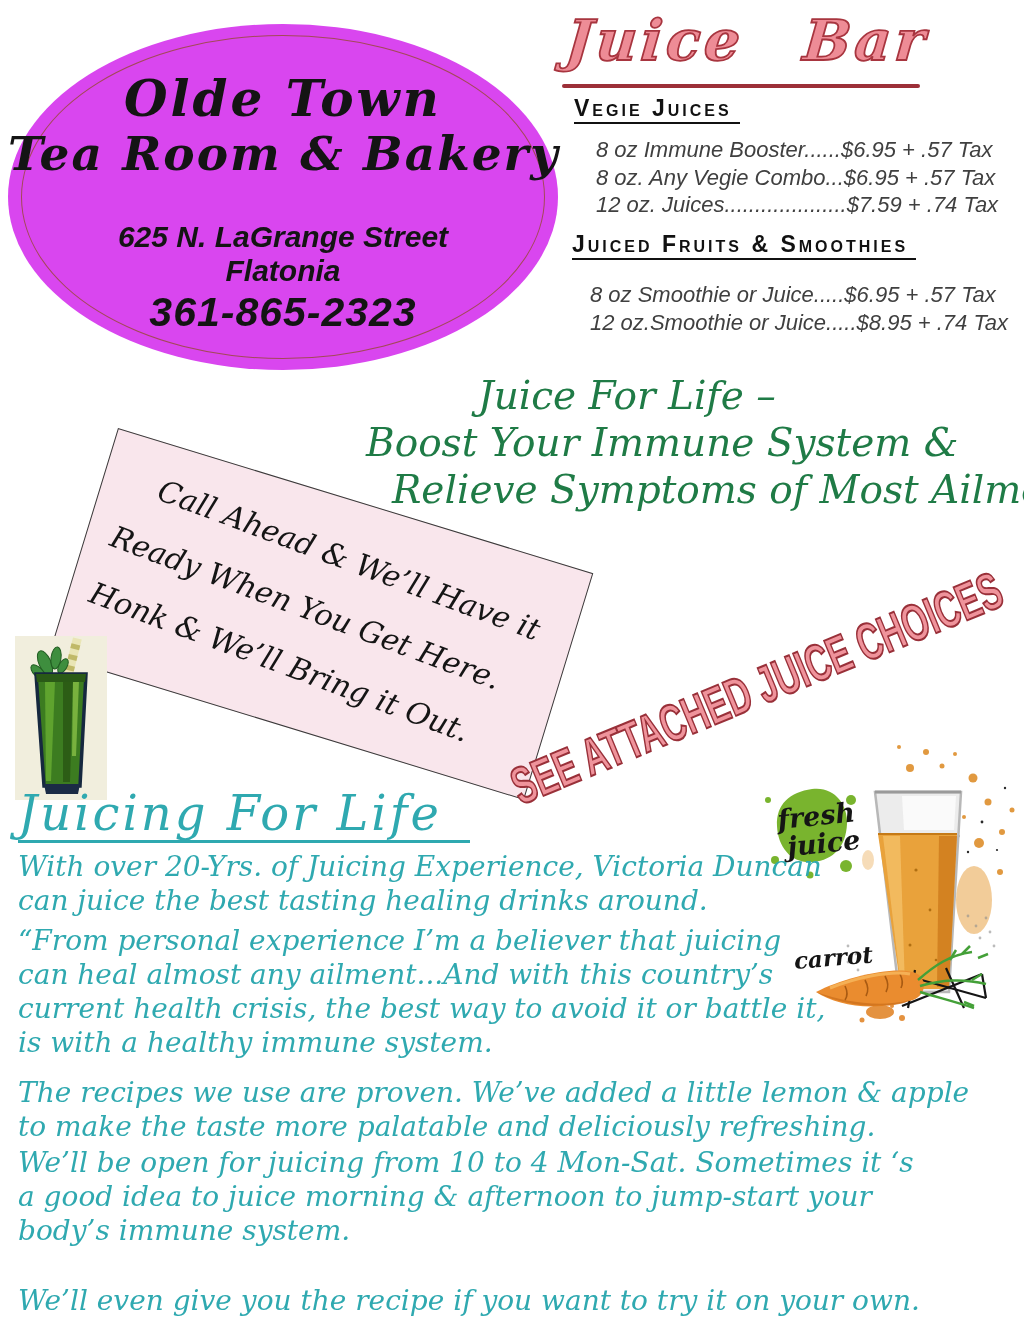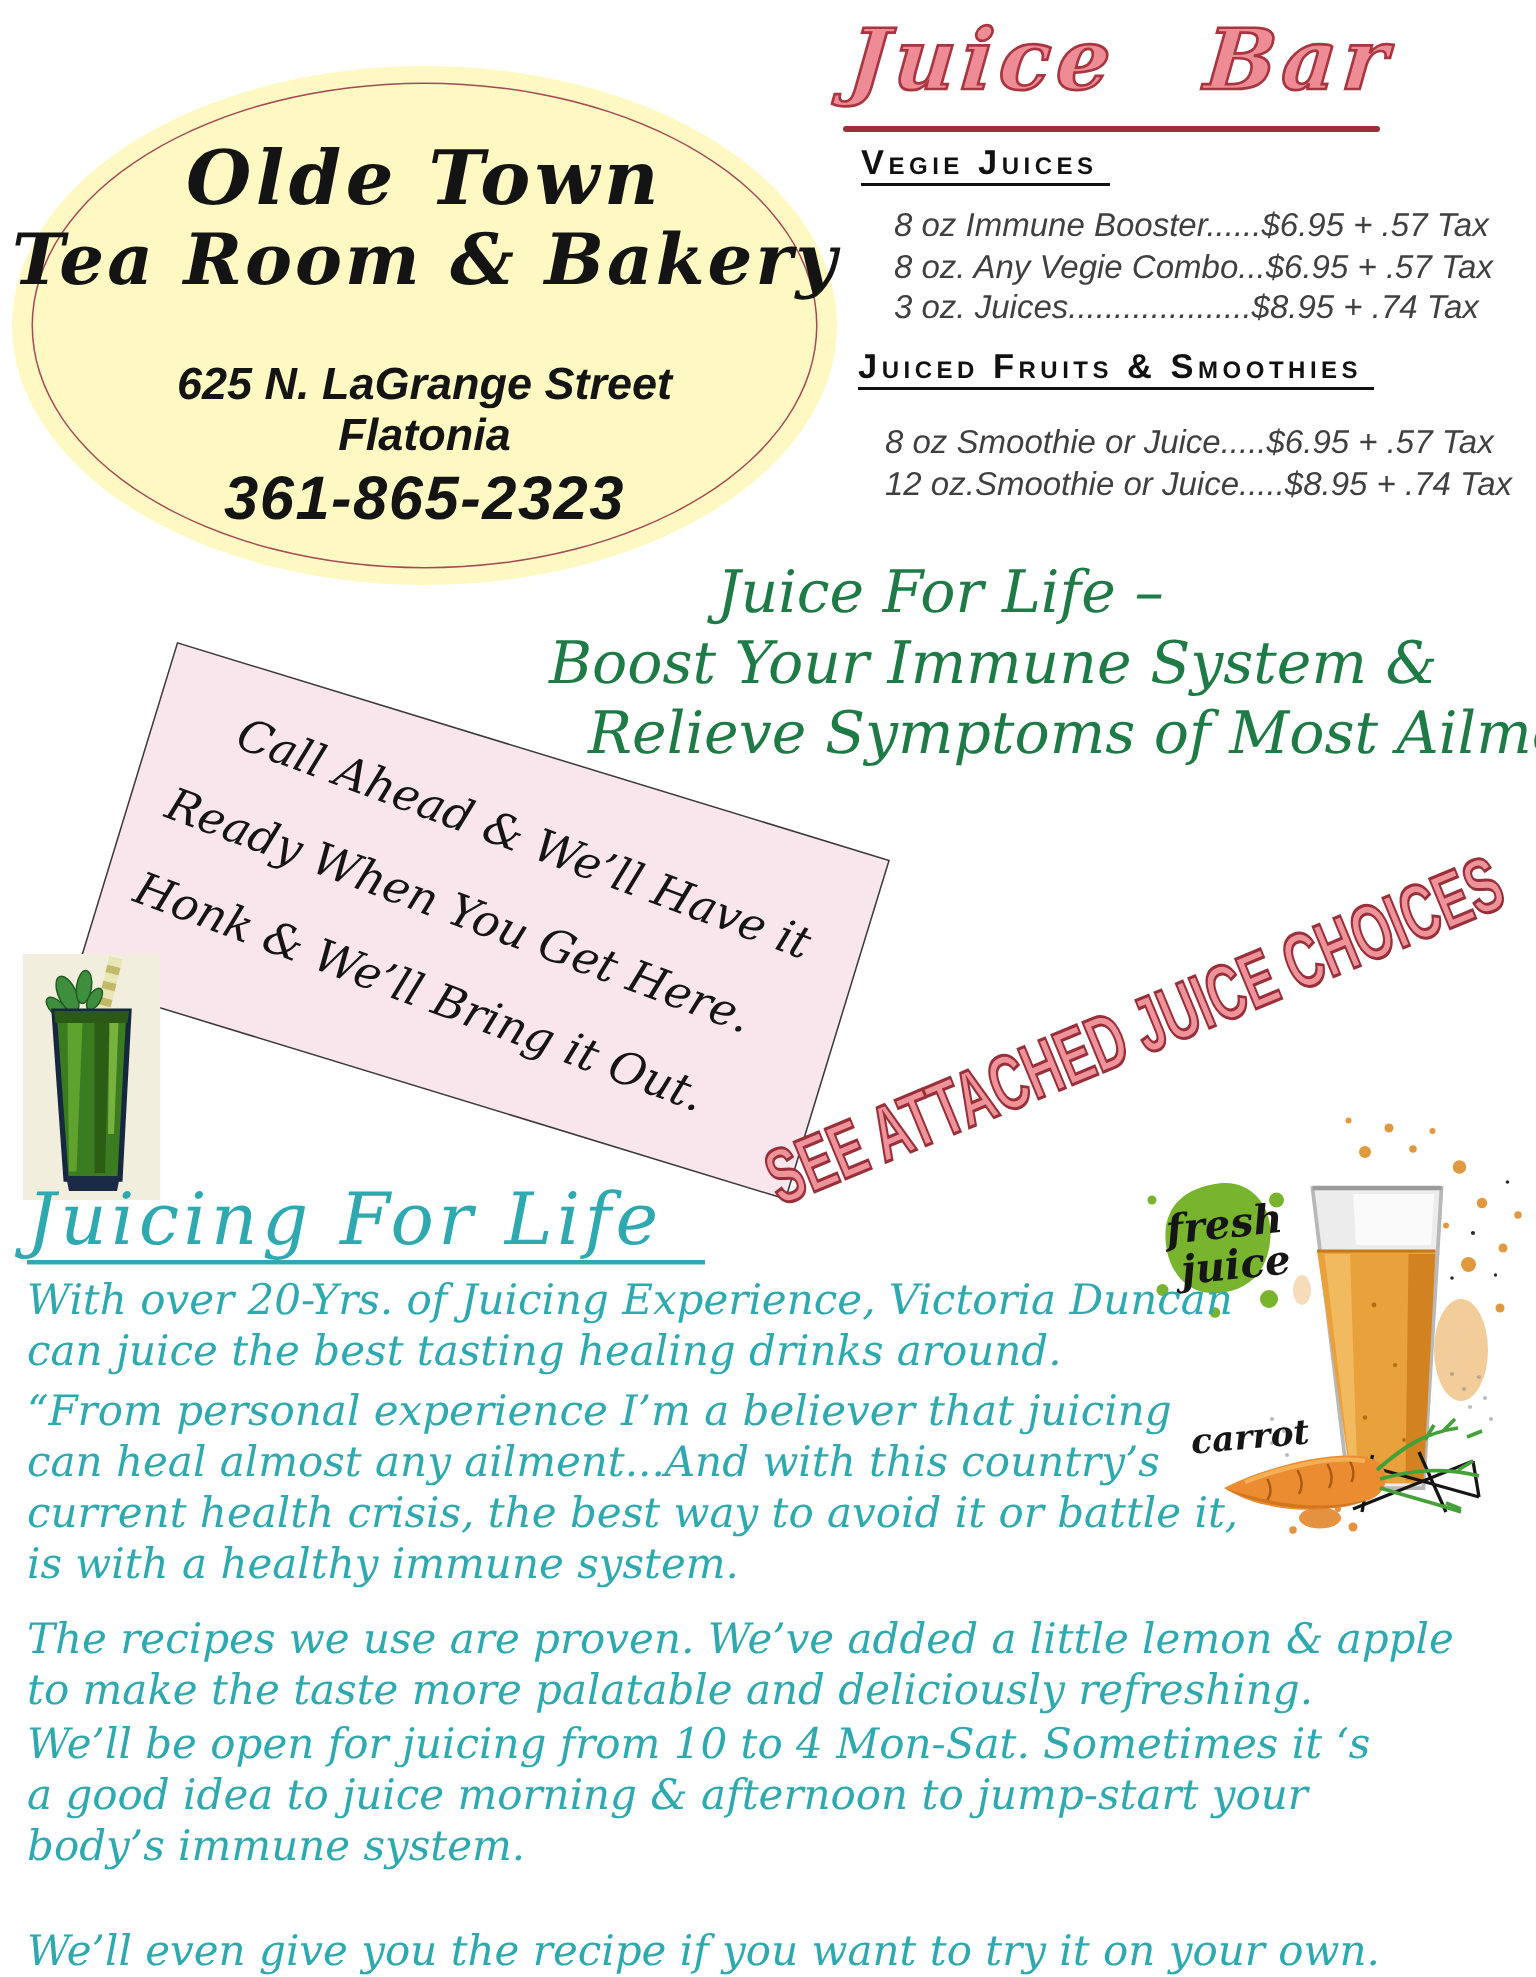--- a/index.html
+++ b/index.html
@@ -1,21 +1,21 @@
 <!DOCTYPE html>
 <html><head>
 <meta charset="utf-8">
 <style>
   html,body{margin:0;padding:0;background:#ffffff;}
   .page{position:relative;width:1024px;height:1318px;background:#ffffff;overflow:hidden;
         font-family:"Liberation Sans", sans-serif;}
 
   
-  .oval{position:absolute;left:8px;top:44px;width:550px;height:346px;
-        background:#fef9c3;border-radius:50%;}
+  .oval{position:absolute;left:8px;top:24px;width:550px;height:346px;
+        background:#d946ef;border-radius:50%;}
   .oval-ring{position:absolute;left:13px;top:11px;right:13px;bottom:11px;
         border:1.6px solid #a34957;border-radius:50%;}
   .oval-line{position:absolute;left:0;right:0;text-align:center;color:#141414;white-space:nowrap;}
   .biz1{top:50px;font:italic bold 50px/1 "DejaVu Serif", serif;letter-spacing:3px;}
   .biz2{top:106px;font:italic bold 47px/1 "DejaVu Serif", serif;letter-spacing:2px;}
   .addr1{top:198px;font:italic bold 30px/1 "Liberation Sans", sans-serif;}
   .addr2{top:232px;font:italic bold 30px/1 "Liberation Sans", sans-serif;}
   .phone{top:268px;font:italic bold 41px/1 "Liberation Sans", sans-serif;letter-spacing:1px;}
 
   
@@ -87,21 +87,21 @@
     <div class="oval-line phone">361-865-2323</div>
   </div>
 
   <div class="menu">
     <div class="menu-title">Juice Bar</div>
     <div class="menu-title-rule"></div>
     <div class="sec-head sh1">Vegie Juices</div>
     <div class="items i1">
       <div class="mi">8 oz Immune Booster......$6.95 + .57 Tax</div>
       <div class="mi">8 oz. Any Vegie Combo...$6.95 + .57 Tax</div>
-      <div class="mi">3 oz. Juices....................$8.95 + .74 Tax</div>
+      <div class="mi">12 oz. Juices....................$7.59 + .74 Tax</div>
     </div>
     <div class="sec-head sh2">Juiced Fruits &amp; Smoothies</div>
     <div class="items i2">
       <div class="mi">8 oz Smoothie or Juice.....$6.95 + .57 Tax</div>
       <div class="mi">12 oz.Smoothie or Juice.....$8.95 + .74 Tax</div>
     </div>
   </div>
 
   <div class="tagline">
     <div class="tl1">Juice For Life –</div>

